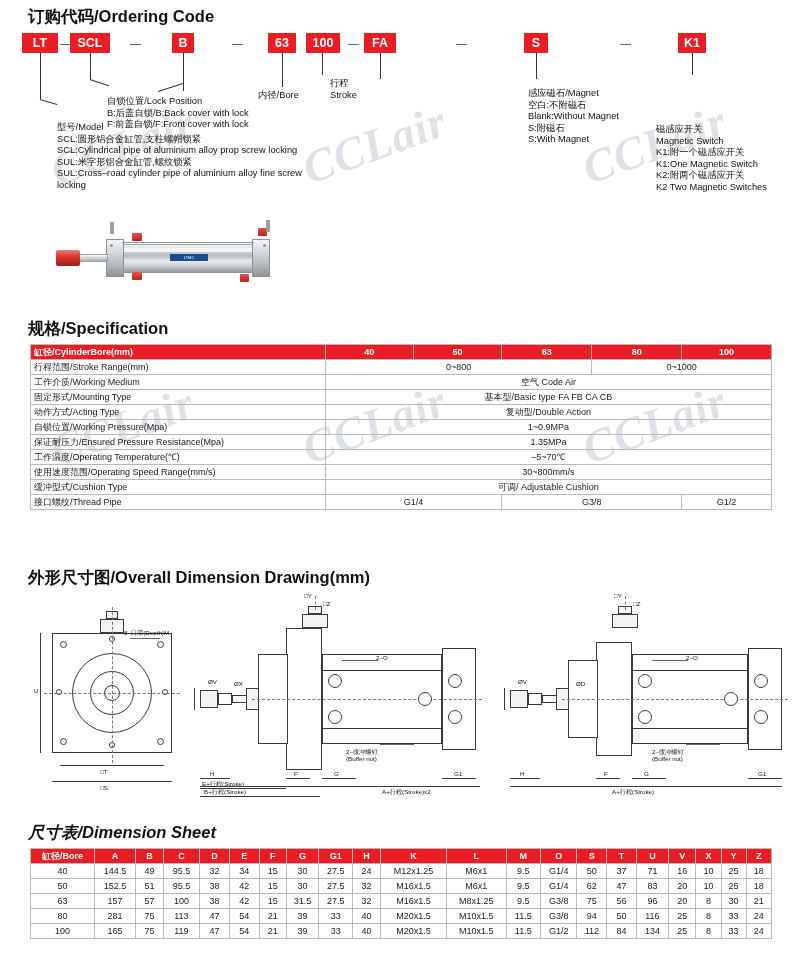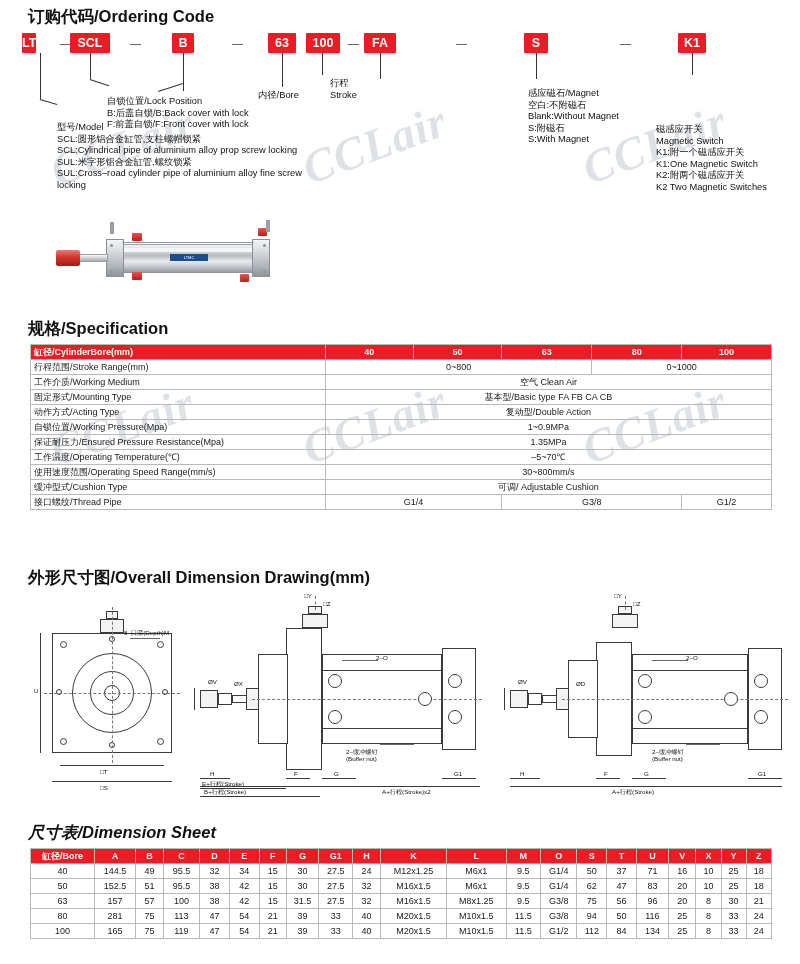--- a/index.html
+++ b/index.html
@@ -154,21 +154,21 @@
 
   <div class="wm" style="left:48px; top:120px; font-size:46px;">CCLair</div>
   <div class="wm" style="left:300px; top:118px; font-size:46px;">CCLair</div>
   <div class="wm" style="left:580px; top:118px; font-size:46px;">CCLair</div>
   <div class="wm" style="left:48px; top:400px; font-size:46px;">CCLair</div>
   <div class="wm" style="left:300px; top:398px; font-size:46px;">CCLair</div>
   <div class="wm" style="left:580px; top:398px; font-size:46px;">CCLair</div>
 
   <div class="sec-title" style="left:28px; top:6px;">订购代码/Ordering Code</div>
 
-  <div class="code-box" style="left:22px; top:33px; width:14px;">LT</div>
+  <div class="code-box" style="left:22px; top:33px; width:36px;">LT</div>
   <div class="dash" style="left:60px; top:33px;">—</div>
   <div class="code-box" style="left:70px; top:33px; width:40px;">SCL</div>
   <div class="dash" style="left:130px; top:33px;">—</div>
   <div class="code-box" style="left:172px; top:33px; width:22px;">B</div>
   <div class="dash" style="left:232px; top:33px;">—</div>
   <div class="code-box" style="left:268px; top:33px; width:28px;">63</div>
   <div class="code-box" style="left:306px; top:33px; width:34px;">100</div>
   <div class="dash" style="left:348px; top:33px;">—</div>
   <div class="code-box" style="left:364px; top:33px; width:32px;">FA</div>
   <div class="dash" style="left:456px; top:33px;">—</div>
@@ -268,21 +268,21 @@
         <td class="hdr-red">80</td>
         <td class="hdr-red">100</td>
       </tr>
       <tr>
         <td class="lbl">行程范围/Stroke Range(mm)</td>
         <td class="ctr" colspan="3">0~800</td>
         <td class="ctr" colspan="2">0~1000</td>
       </tr>
       <tr>
         <td class="lbl">工作介质/Working Medium</td>
-        <td class="ctr" colspan="5">空气 Clean Air</td>
+        <td class="ctr" colspan="5">空气 Code Air</td>
       </tr>
       <tr>
         <td class="lbl">固定形式/Mounting Type</td>
         <td class="ctr" colspan="5">基本型/Basic type  FA  FB CA  CB</td>
       </tr>
       <tr>
         <td class="lbl">动作方式/Acting Type</td>
         <td class="ctr" colspan="5">复动型/Double Action</td>
       </tr>
       <tr>

